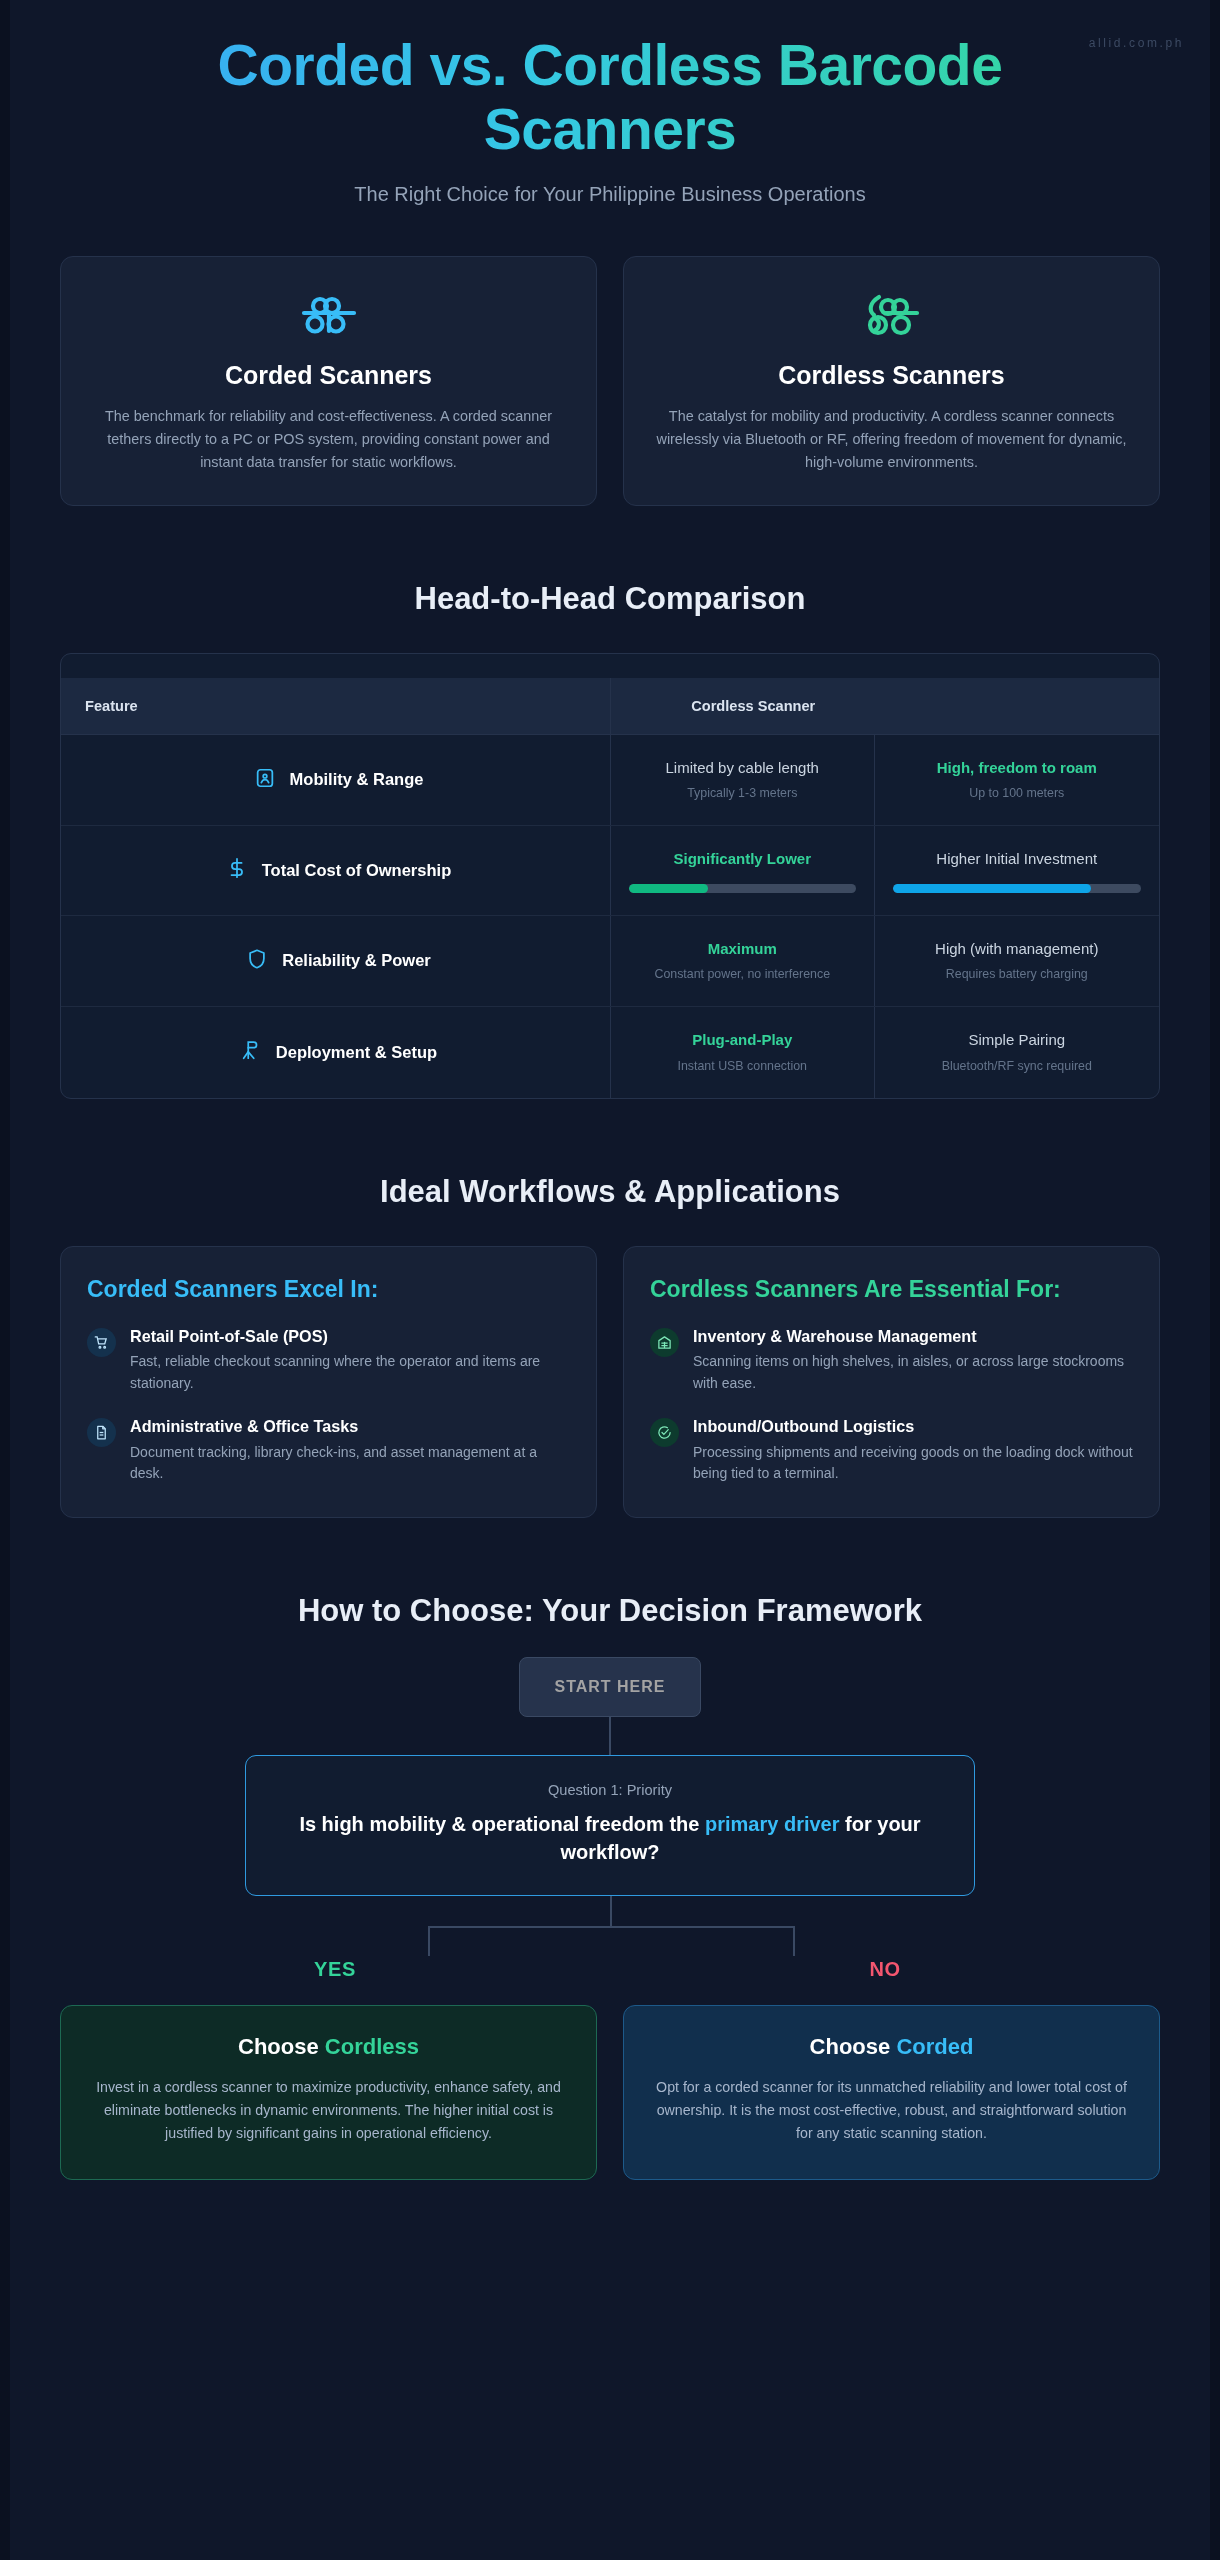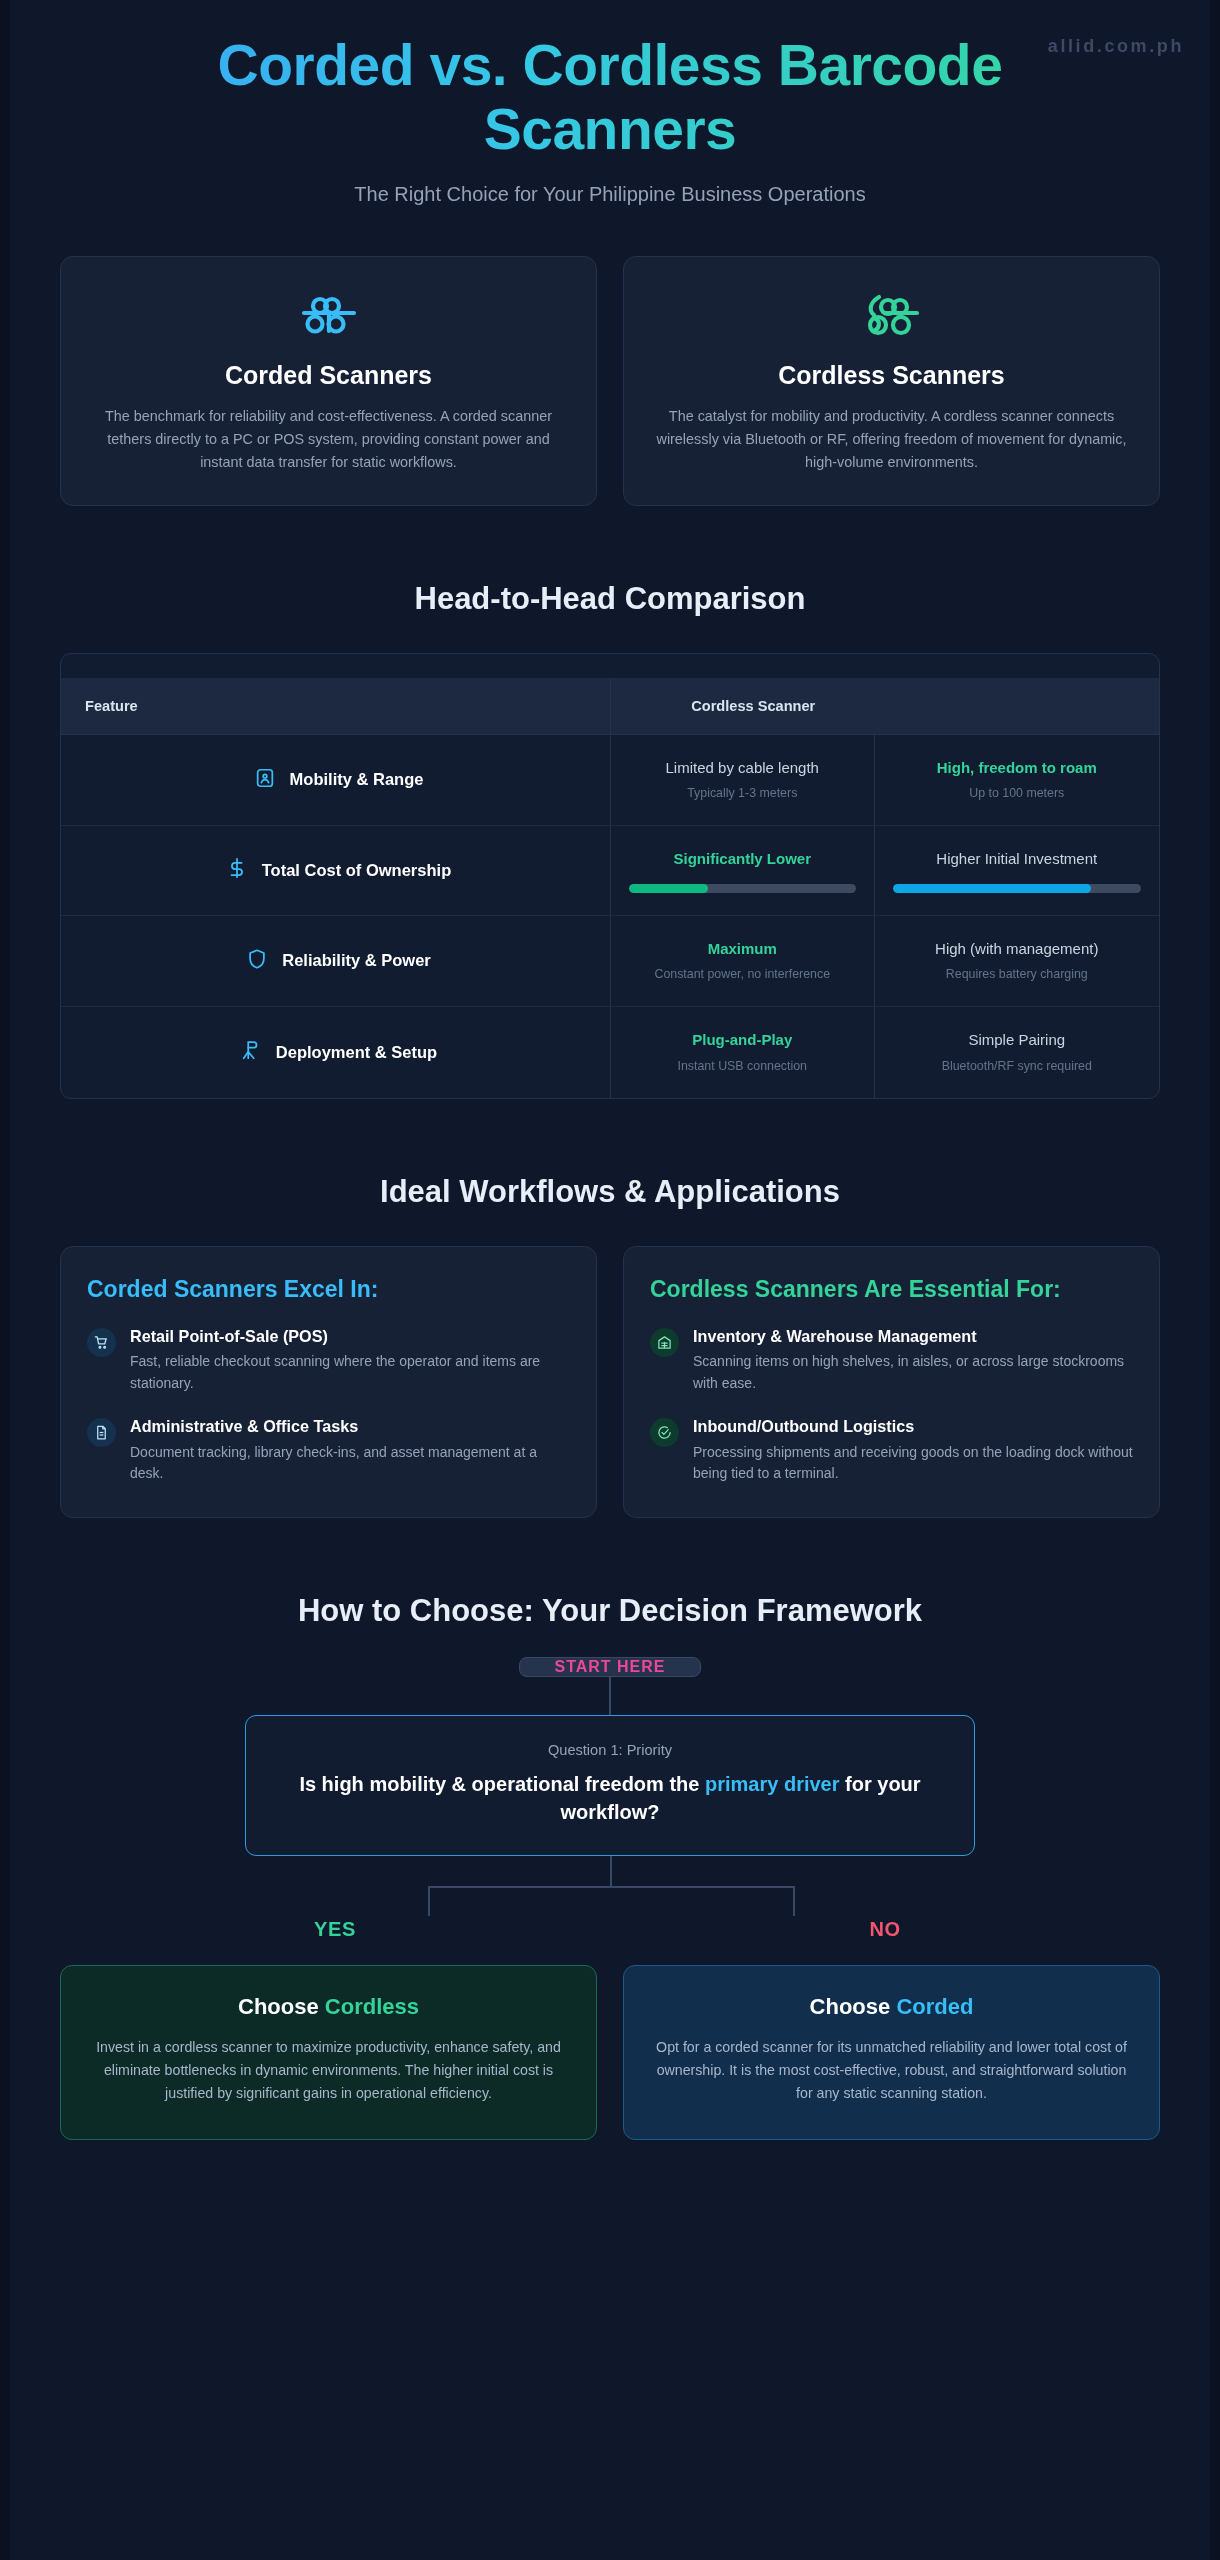--- a/index.html
+++ b/index.html
@@ -25,22 +25,22 @@
   .page::after {
     content: "";
     position: absolute; right: 0; top: 0; bottom: 0; width: 10px;
     background: #0b1120;
   }
   .inner { width: 1100px; margin: 0 auto; position: relative; z-index: 2; }
 
   
   .watermark {
     position: absolute; top: 36px; right: 36px;
-    font-size: 18px; letter-spacing: 2.6px;
-    color: #3c4a63; font-weight: 700; z-index: 5;
+    font-size: 12px; letter-spacing: 2.6px;
+    color: #3c4a63; font-weight: 400; z-index: 5;
   }
   .hero { padding-top: 34px; text-align: center; }
   .hero h1 {
     font-size: 57px; line-height: 1.12; font-weight: 800;
     letter-spacing: -0.5px;
     background: linear-gradient(90deg, #38a8f5 0%, #35c8e4 42%, #34d89a 100%);
     -webkit-background-clip: text; background-clip: text;
     -webkit-text-fill-color: transparent; color: #35c8e4;
     max-width: 1010px; margin: 0 auto;
   }
@@ -106,22 +106,22 @@
   }
   .badge.b-blue { background: #14314d; }
   .badge.b-green { background: #0d3b2e; }
   .wli h4 { font-size: 16.2px; font-weight: 700; color: #ffffff; line-height: 1.3; }
   .wli p { font-size: 14px; color: #94a3b8; line-height: 1.55; margin-top: 4px; }
 
   
   .flow { display: flex; flex-direction: column; align-items: center; }
   .start-btn {
     background: #26334c; border: 1px solid #3a4963; border-radius: 8px;
-    color: #ec4899; font-size: 16px; font-weight: 700; letter-spacing: 1px;
-    padding: 0 34px;
+    color: #a3a3a3; font-size: 16px; font-weight: 700; letter-spacing: 1px;
+    padding: 20px 34px;
   }
   .vline { width: 2px; height: 38px; background: #3a4963; }
   .qbox {
     width: 730px; border: 1.5px solid #2f9ae0; border-radius: 11px;
     background: #111c30; padding: 26px 30px 28px; text-align: center;
   }
   .qbox .qlab { font-size: 14.6px; color: #94a3b8; margin-bottom: 12px; }
   .qbox .qtext { font-size: 20px; font-weight: 700; color: #ffffff; line-height: 1.42; }
   .qbox .qtext em { font-style: normal; color: #38bdf8; }
   .branch { width: 730px; position: relative; height: 62px; }

